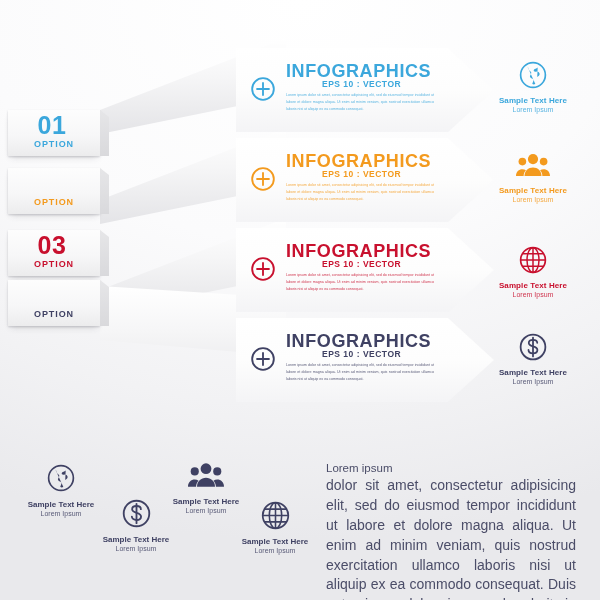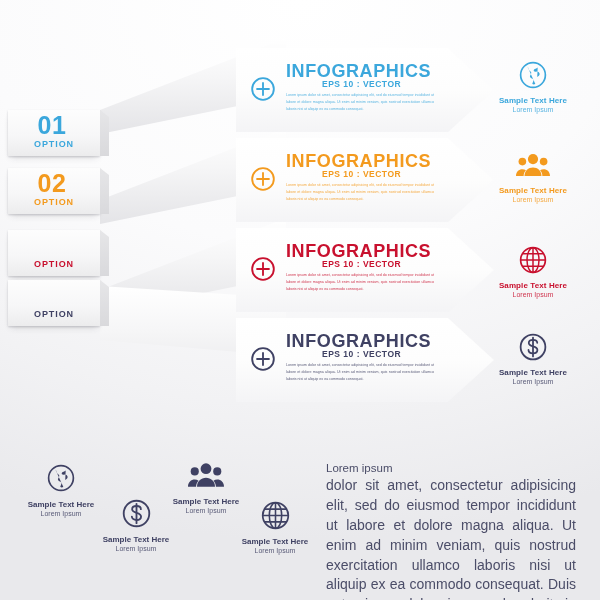--- a/index.html
+++ b/index.html
@@ -86,24 +86,24 @@
   <div class="ribbon" style="left:100px;top:38px;width:186px;height:96px;clip-path:polygon(100% 0,100% 58px,0 100%,0 72px);"></div>
   <div class="ribbon" style="left:100px;top:128px;width:186px;height:96px;clip-path:polygon(100% 0,100% 58px,0 100%,0 72px);"></div>
   <div class="ribbon" style="left:100px;top:218px;width:186px;height:96px;clip-path:polygon(100% 0,100% 58px,0 100%,0 72px);"></div>
   <div class="ribbon" style="left:100px;top:286px;width:186px;height:110px;clip-path:polygon(100% 12px,100% 70px,0 54px,0 0);"></div>
 
   <div class="tab" style="top:110px;">
     <div class="num" style="color:#3ba7dc;">01</div>
     <div class="opt" style="color:#3ba7dc;">OPTION</div>
   </div>
   <div class="tab" style="top:168px;">
-    <div class="num" style="color:#f39a1e;">02</div>
     <div class="opt" style="color:#f39a1e;">OPTION</div>
   </div>
   <div class="tab" style="top:230px;">
+    <div class="num" style="color:#c8102e;">03</div>
     <div class="opt" style="color:#c8102e;">OPTION</div>
   </div>
   <div class="tab" style="top:280px;">
     <div class="opt" style="color:#3f4163;">OPTION</div>
   </div>
 
   <div class="arrow" style="left:236px;top:48px;width:258px;">
     <svg class="plus" viewBox="0 0 24 24">
       <circle cx="12" cy="12" r="10" fill="none" stroke="#3ba7dc" stroke-width="1.7"></circle>
       <path d="M12 6.5v11M6.5 12h11" stroke="#3ba7dc" stroke-width="1.7" stroke-linecap="round"></path>

